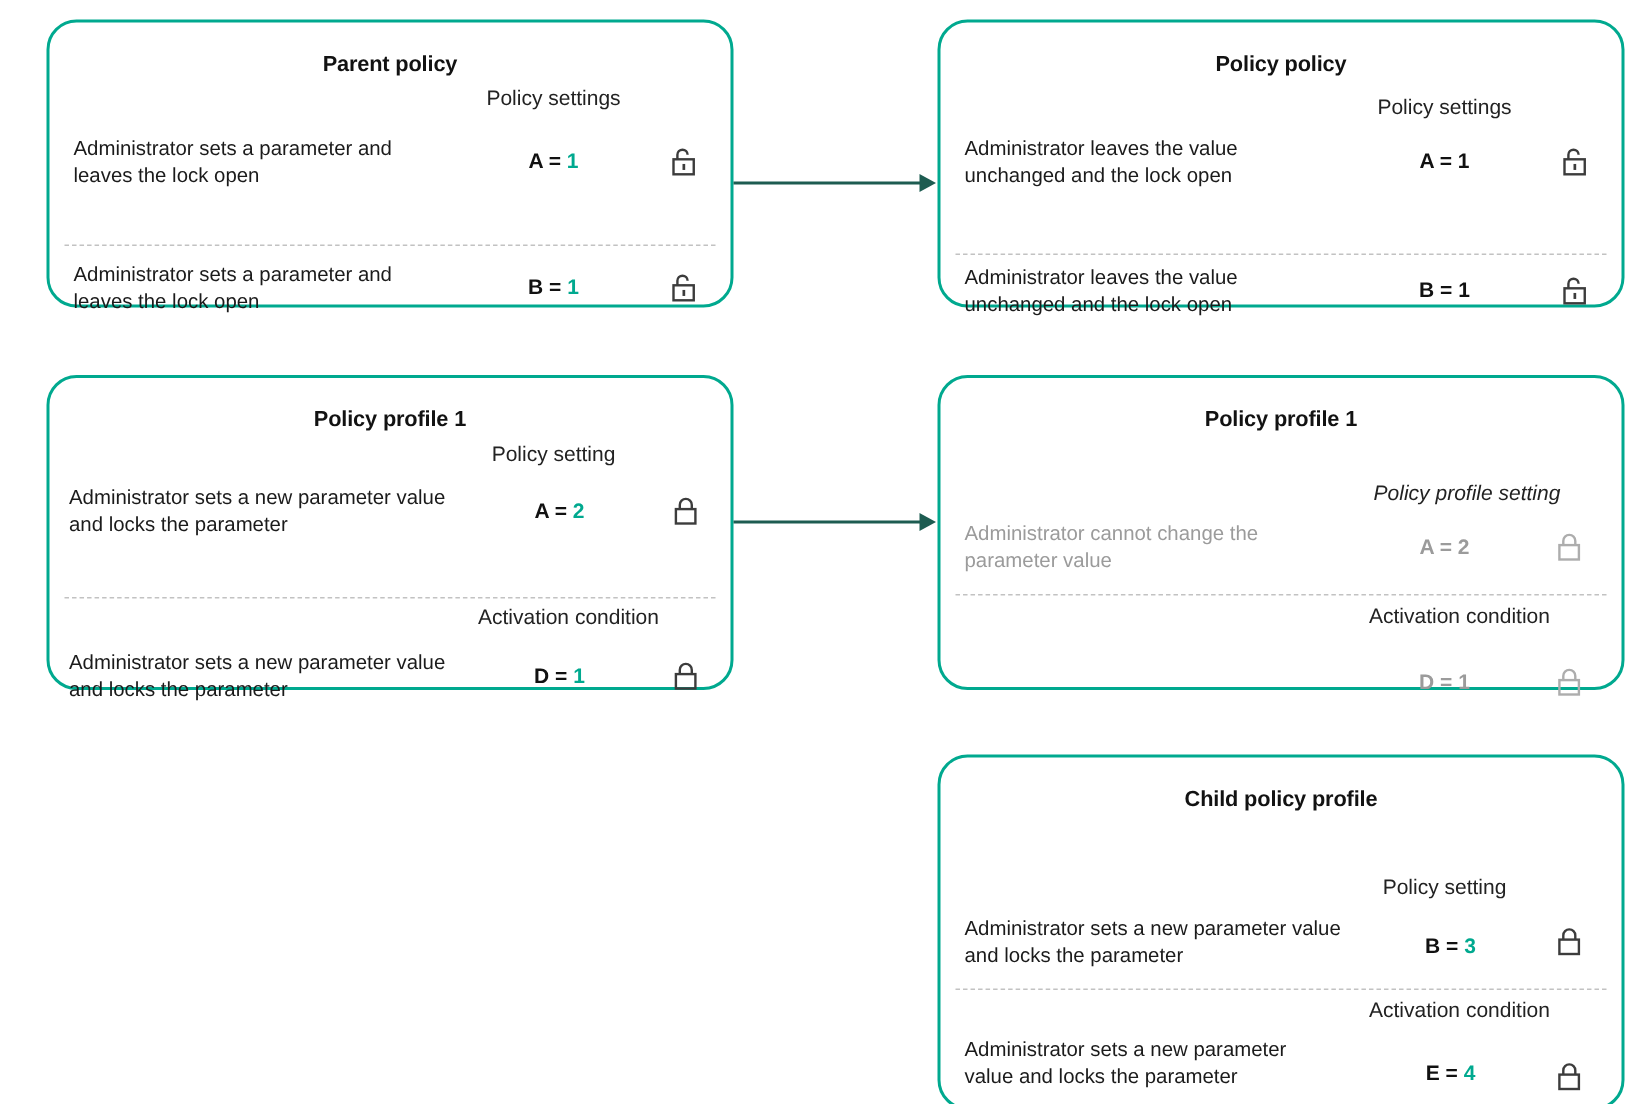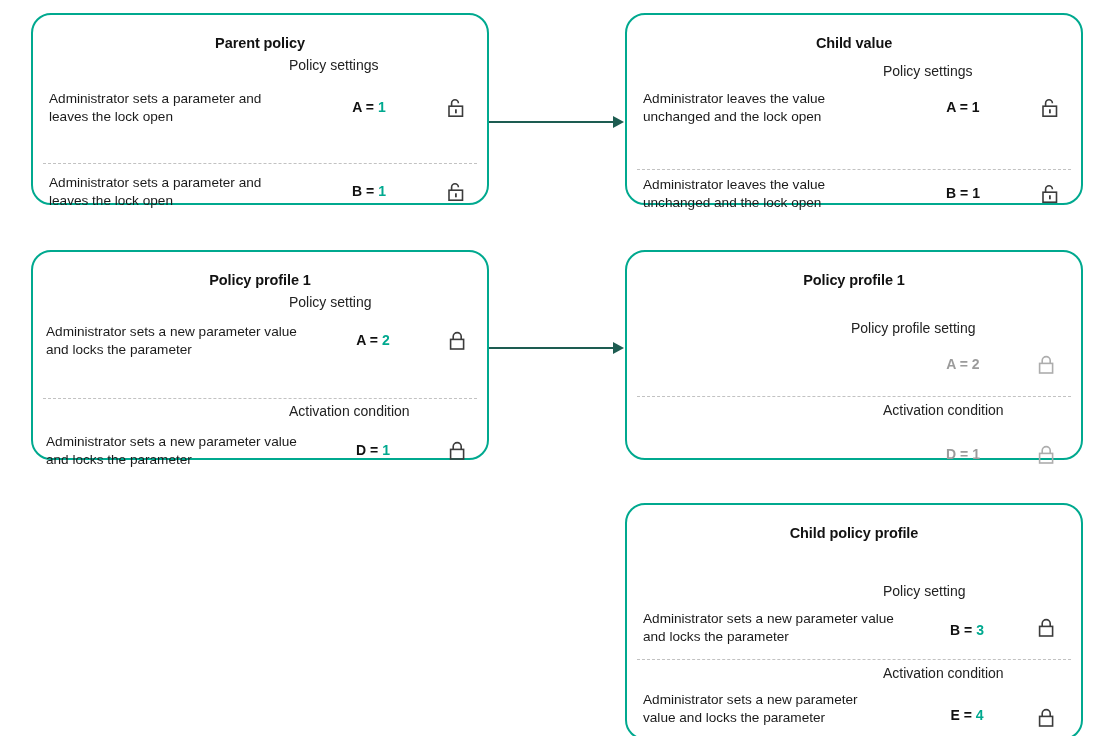--- a/index.html
+++ b/index.html
@@ -44,21 +44,21 @@
     position: relative;
   }
 
   .row {
     position: relative;
     display: flex;
     align-items: flex-start;
   }
 
   .col-head {
-    text-align: left;
+    text-align: center;
     font-size: 14px;
     color: #222222;
     line-height: 1.25;
     margin-bottom: 2px;
   }
 
   .desc {
     font-size: 13.6px;
     line-height: 1.33;
     color: #1b1b1b;
@@ -146,21 +146,21 @@
             <path d="M5.6 9.2 V6.2 a3.4 3.4 0 0 1 6.8 0" fill="none" stroke="#3c3c3c" stroke-width="1.6"></path>
             <rect x="3" y="9.2" width="13.5" height="10" fill="none" stroke="#3c3c3c" stroke-width="1.6"></rect>
             <rect x="9" y="12.3" width="1.8" height="4" fill="#3c3c3c"></rect>
           </svg>
         </span>
       </div>
     </div>
   </div>
 
   <div class="card" style="left:625px; top:13px; width:458px; height:192px;">
-    <div class="card-title">Child value</div>
+    <div class="card-title">Policy policy</div>
 
     <div class="rows" style="margin-top:6px;">
       <div class="col-head" style="position:absolute; left:256px; top:6px; width:160px;">Policy settings</div>
 
       <div class="row" style="position:absolute; left:0; top:30px; width:100%; height:54px;">
         <div class="desc" style="position:absolute; left:16px; top:3px; width:240px;">Administrator leaves the value unchanged and the lock open</div>
         <div class="value" style="position:absolute; left:286px; top:12px; width:100px;">
           <span>A = 1</span>
         </div>
         <span class="lock" style="position:absolute; left:413px; top:10px;">
@@ -233,23 +233,24 @@
     </div>
   </div>
 
   <div class="arrow-line" style="left:489px; top:347px; width:126px;"></div>
   <div class="arrow-head" style="left:613px; top:342px;"></div>
 
   <div class="card" style="left:625px; top:250px; width:458px; height:210px;">
     <div class="card-title">Policy profile 1</div>
 
     <div class="rows">
-      <div class="col-head" style="position:absolute; left:224px; top:32px; width:200px;">Policy profile setting</div>
+      <div class="col-head" style="position:absolute; left:251px; top:32px; width:200px;font-style:italic;">Policy profile setting</div>
 
       <div class="row" style="position:absolute; left:0; top:56px; width:100%; height:54px;">
+        <div class="desc muted" style="position:absolute; left:16px; top:3px; width:240px;">Administrator cannot change the parameter value</div>
         <div class="value muted" style="position:absolute; left:286px; top:12px; width:100px;">
           <span>A = 2</span>
         </div>
         <span class="lock" style="position:absolute; left:410px; top:10px;">
           <svg width="20" height="22" viewBox="0 0 20 22">
             <path d="M5.2 9.4 V6.6 a4 4 0 0 1 8 0 V9.4" fill="none" stroke="#adadad" stroke-width="1.6"></path>
             <rect x="2.6" y="9.4" width="13" height="9.6" fill="none" stroke="#adadad" stroke-width="1.6"></rect>
           </svg>
         </span>
       </div>

